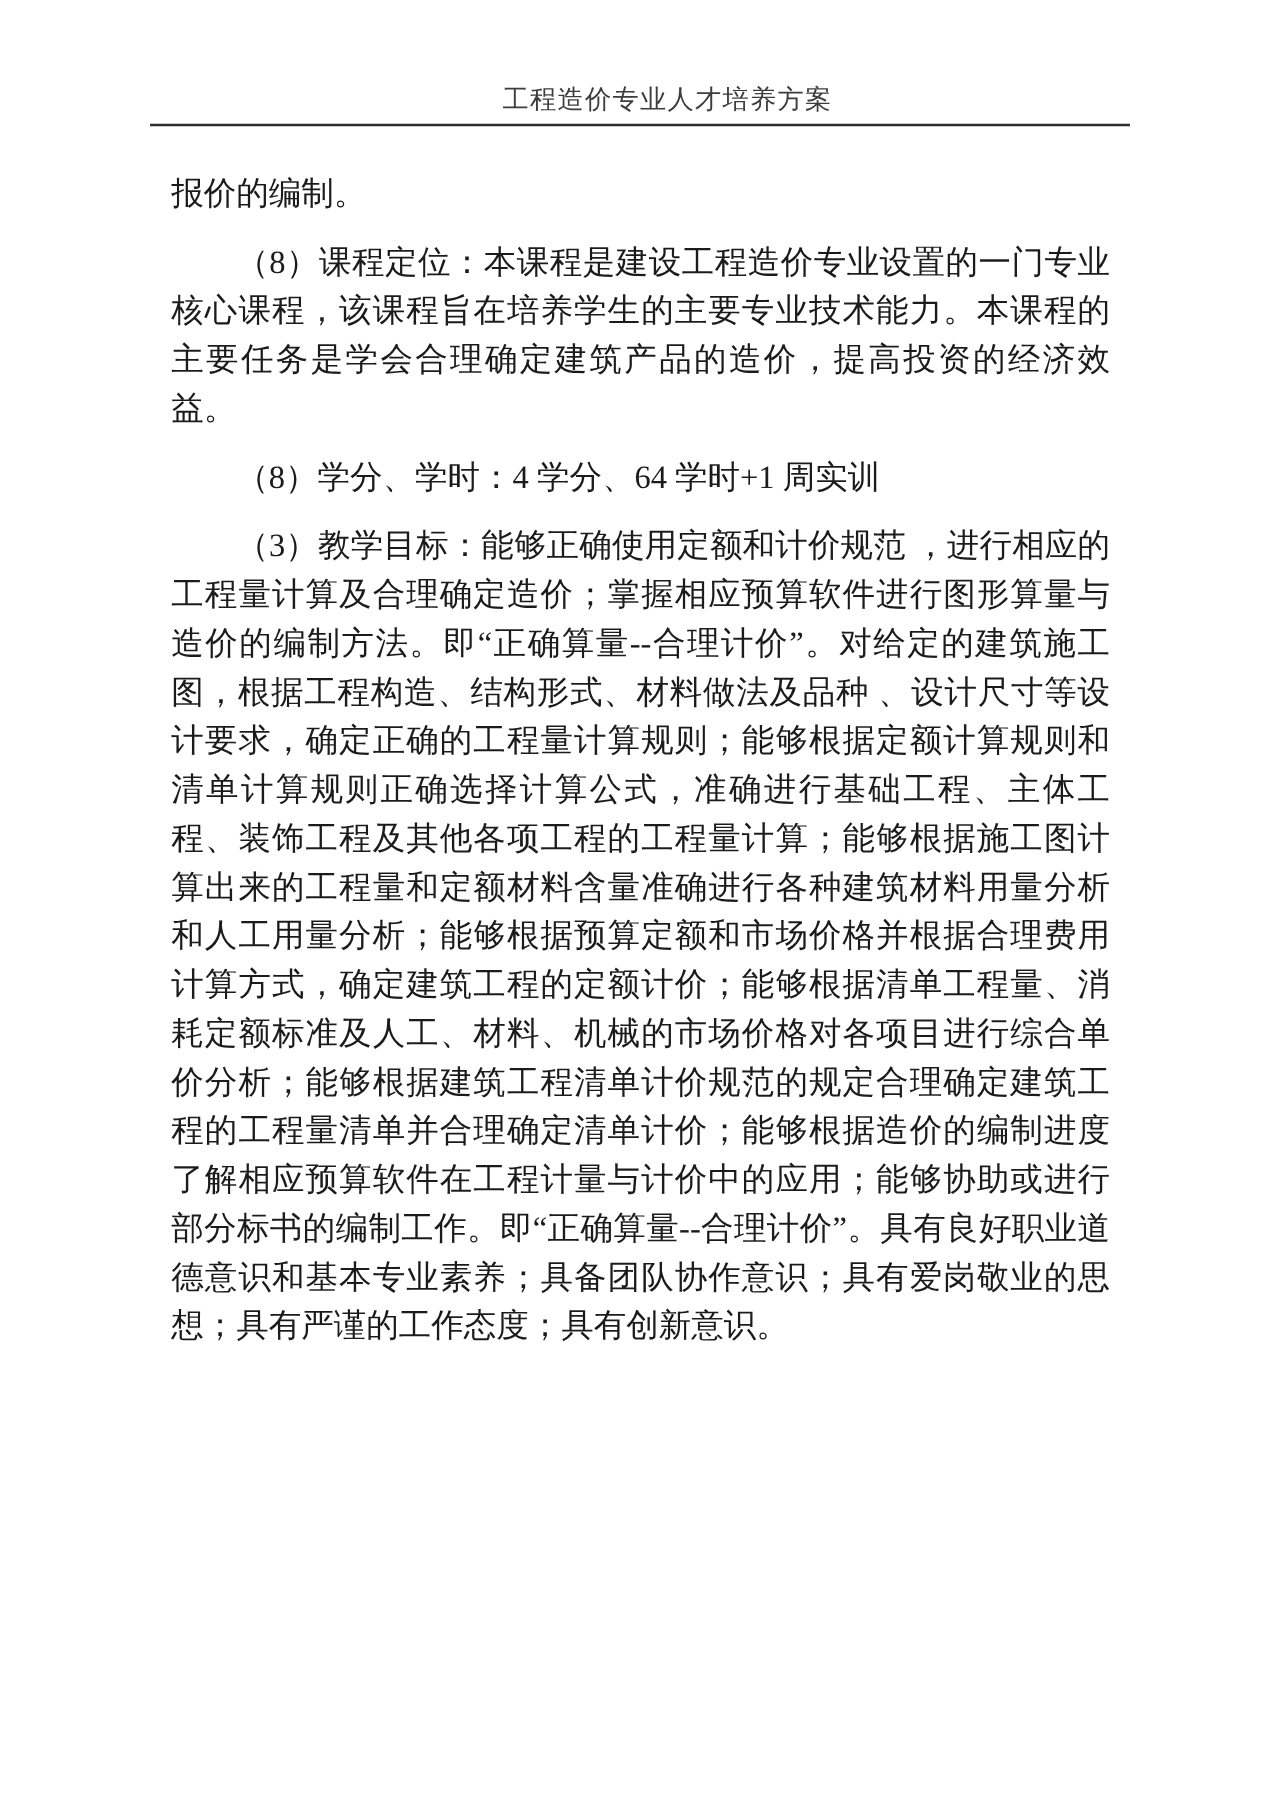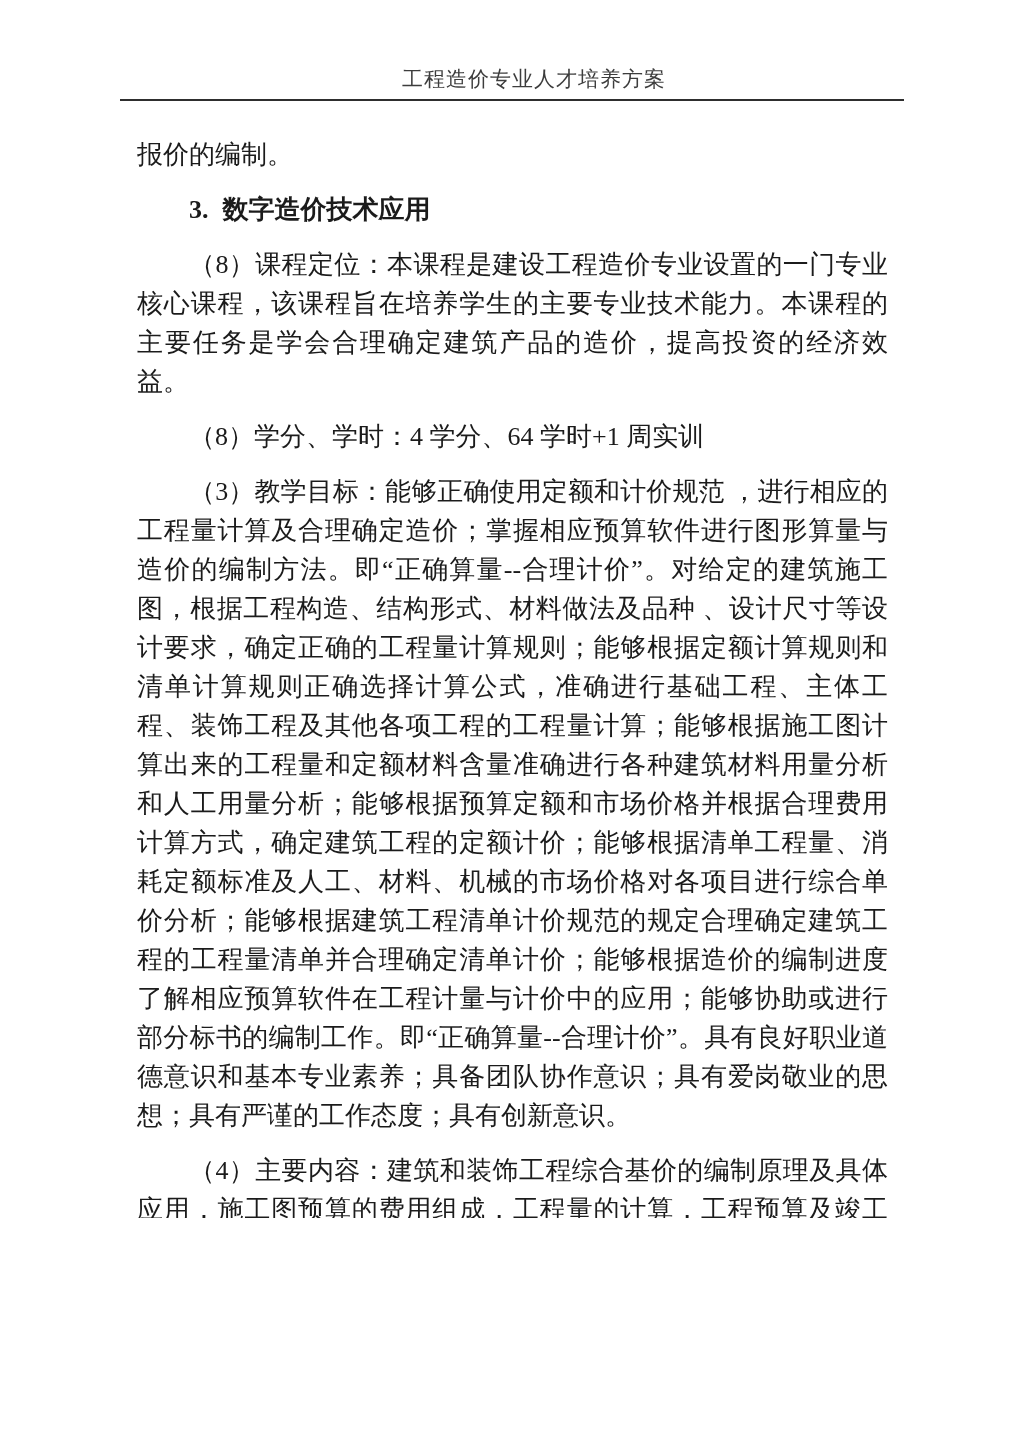--- a/index.html
+++ b/index.html
@@ -70,29 +70,25 @@
   <div class="header-title">工程造价专业人才培养方案</div>
 
   <div class="header-rule"></div>
 
   <div class="doc-body">
 
     <p>报价的编制。</p>
 
 
 
-    <p class="section-heading">
-      <span class="h-num">3.</span><span>数字造价技术应用</span>
-    </p>
 
     <p class="indent">（8）课程定位：本课程是建设工程造价专业设置的一门专业核心课程，该课程旨在培养学生的主要专业技术能力。本课程的主要任务是学会合理确定建筑产品的造价，提高投资的经济效益。</p>
 
     <p class="indent">（8）学分、学时：4 学分、64 学时+1 周实训</p>
 
     <p class="indent">（3）教学目标：能够正确使用定额和计价规范 ，进行相应的工程量计算及合理确定造价；掌握相应预算软件进行图形算量与造价的编制方法。即“正确算量--合理计价”。对给定的建筑施工图，根据工程构造、结构形式、材料做法及品种 、设计尺寸等设计要求，确定正确的工程量计算规则；能够根据定额计算规则和清单计算规则正确选择计算公式，准确进行基础工程、主体工程、装饰工程及其他各项工程的工程量计算；能够根据施工图计算出来的工程量和定额材料含量准确进行各种建筑材料用量分析和人工用量分析；能够根据预算定额和市场价格并根据合理费用计算方式，确定建筑工程的定额计价；能够根据清单工程量、消耗定额标准及人工、材料、机械的市场价格对各项目进行综合单价分析；能够根据建筑工程清单计价规范的规定合理确定建筑工程的工程量清单并合理确定清单计价；能够根据造价的编制进度了解相应预算软件在工程计量与计价中的应用；能够协助或进行部分标书的编制工作。即“正确算量--合理计价”。具有良好职业道德意识和基本专业素养；具备团队协作意识；具有爱岗敬业的思想；具有严谨的工作态度；具有创新意识。</p>
 
-    <p class="indent">（4）主要内容：建筑和装饰工程综合基价的编制原理及具体应用，施工图预算的费用组成，工程量的计算，工程预算及竣工决算的编制。工程</p>
 
   </div>
 
   <div class="footer-pagenum">36</div>
 
 </div>
 
 </body></html>

